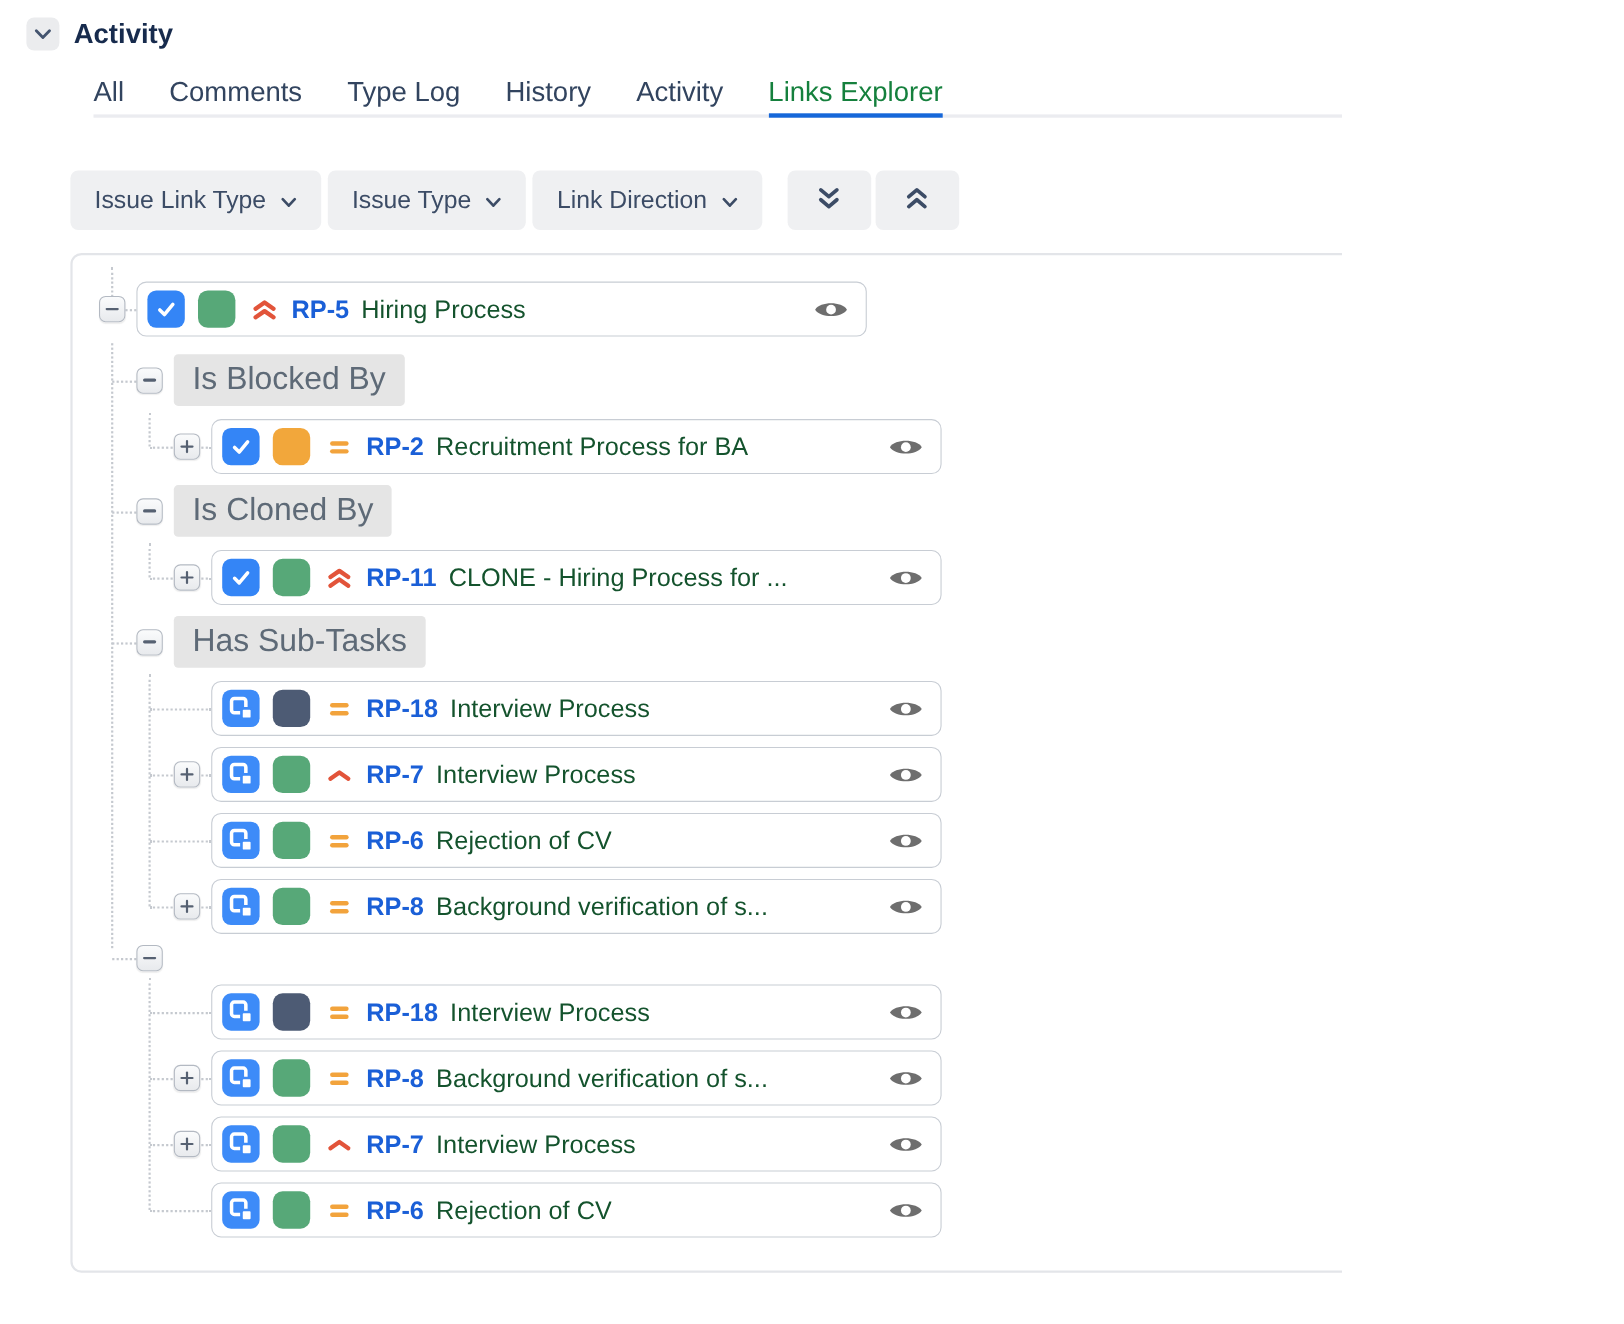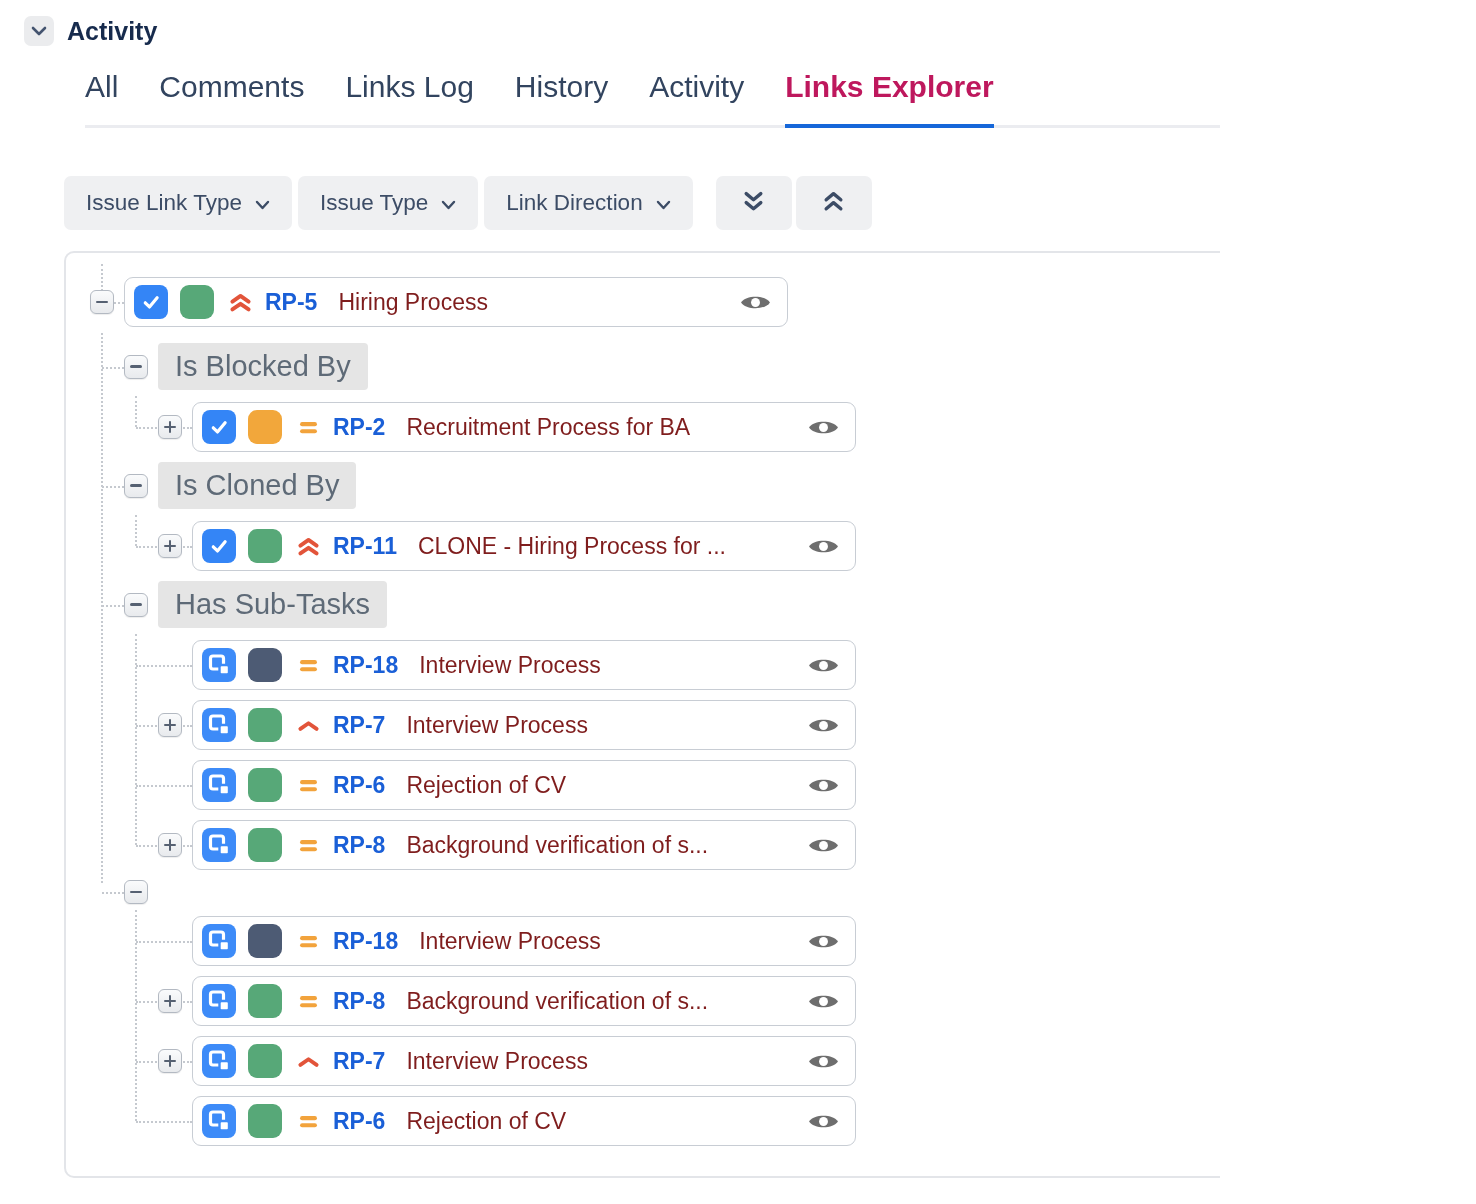--- a/index.html
+++ b/index.html
@@ -9,22 +9,22 @@
   
   .activity-header { display: flex; align-items: center; gap: 13px; margin: 16px 0 24px 24px; }
   .collapse-btn { width: 30px; height: 30px; background: #EBECEE; border: none; border-radius: 7px;
                   display: flex; align-items: center; justify-content: center; cursor: pointer; }
   .page-title { font-size: 25px; font-weight: 700; color: #172B4D; }
 
   
   .tabs { position: relative; margin-left: 85px; width: 1275px; }
   .tabs-inner { display: flex; gap: 41px; }
   .tabs::after { content: ''; position: absolute; left: 0; bottom: 0; width: 100%; height: 3px; background: #EBECF0; }
-  .tab { font-size: 30px; font-weight: 500; color: #32445F; padding-bottom: 24px; cursor: pointer; position: relative; }
-  .tab.active { color: #be185d; font-weight: 700; }
+  .tab { font-size: 25px; font-weight: 500; color: #32445F; padding-bottom: 8px; cursor: pointer; position: relative; }
+  .tab.active { color: #15803d; font-weight: 400; }
   .tab.active::after { content: ''; position: absolute; left: 0; bottom: 0; width: 100%; height: 4px; background: #1667D9; z-index: 1; }
 
   
   .toolbar { display: flex; align-items: flex-end; margin: 48px 64px 0 64px; width: 1326px; }
   .filter-btn { height: 54px; background: #EFF0F2; border: none; border-radius: 7px; margin-right: 6px;
                 display: inline-flex; align-items: center; gap: 13px; padding: 0 22px;
                 font-family: inherit; font-size: 22.5px; color: #3C4C66; cursor: pointer; }
   .icon-btn { width: 76px; height: 54px; background: #EFF0F2; border: none; border-radius: 7px;
               display: inline-flex; align-items: center; justify-content: center; cursor: pointer; }
   .chev-group { display: inline-flex; gap: 4px; margin-left: 17px; }
@@ -69,21 +69,21 @@
   .checkbox { width: 34px; height: 34px; flex: none; border-radius: 8px; background: #3485F6;
               display: flex; align-items: center; justify-content: center; cursor: pointer; }
   .checkbox svg { width: 26px; height: 26px; }
   .subtask { width: 34px; height: 34px; flex: none; border-radius: 8px;
              display: flex; align-items: center; justify-content: center; }
   .subtask svg { width: 34px; height: 34px; }
   .status { width: 34px; height: 34px; flex: none; border-radius: 9px; margin-left: 12px; }
   .priority { width: 27px; height: 27px; flex: none; margin-left: 13px; display: flex; align-items: center; justify-content: center; }
   .priority svg { width: 27px; height: 27px; }
   .ikey { font-size: 23px; font-weight: 700; color: #1A5FD7; margin-left: 11px; text-decoration: none; white-space: nowrap; cursor: pointer; }
-  .isummary { font-size: 23px; color: #7f1d1d; margin-left: 21px; white-space: nowrap; overflow: hidden; }
+  .isummary { font-size: 23px; color: #14532d; margin-left: 11px; white-space: nowrap; overflow: hidden; }
   .watch { margin-left: auto; flex: none; display: flex; align-items: center; cursor: pointer; }
 </style>
 </head>
 <body>
 
 <div class="page">
 
   <div class="activity-header">
     <button class="collapse-btn">
       <span>
@@ -92,21 +92,21 @@
           </svg>
       </span>
     </button>
     <span class="page-title">Activity</span>
   </div>
 
   <div class="tabs">
     <div class="tabs-inner">
       <span class="tab">All</span>
       <span class="tab">Comments</span>
-      <span class="tab">Links Log</span>
+      <span class="tab">Type Log</span>
       <span class="tab">History</span>
       <span class="tab">Activity</span>
       <span class="tab active">Links Explorer</span>
     </div>
   </div>
 
   <div class="toolbar">
     <button class="filter-btn">
       <span>Issue Link Type</span>
       <span>

